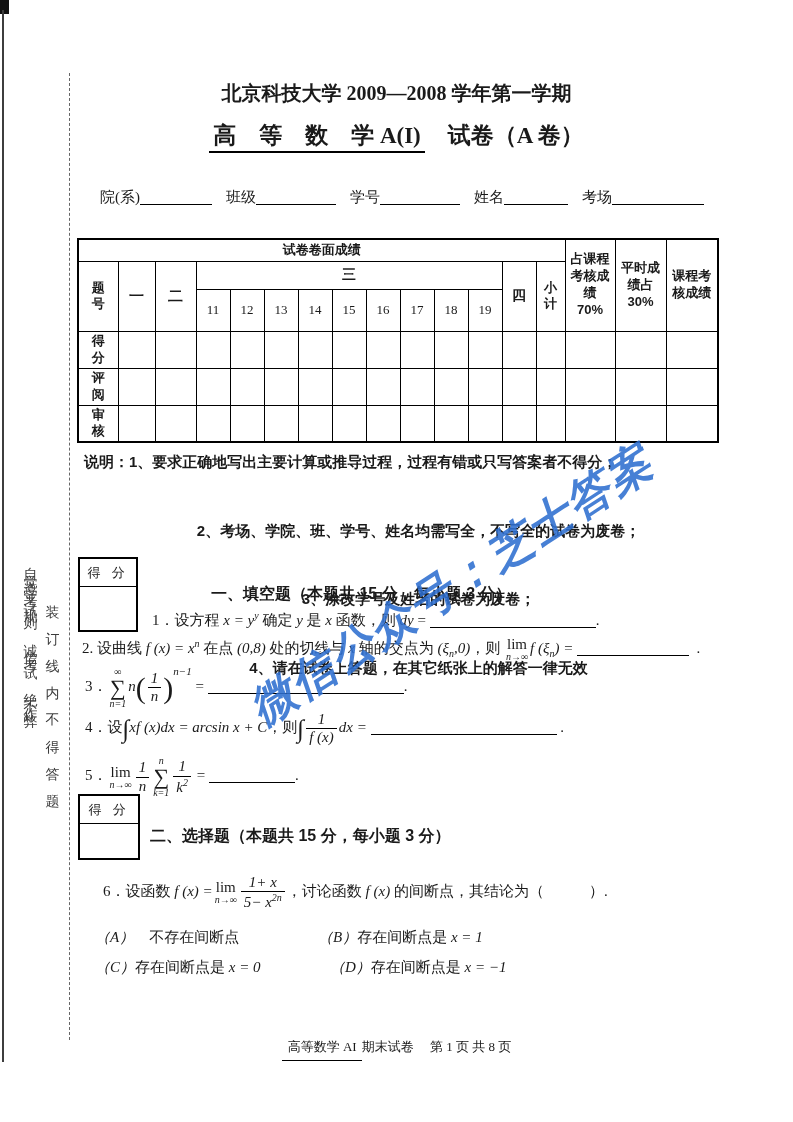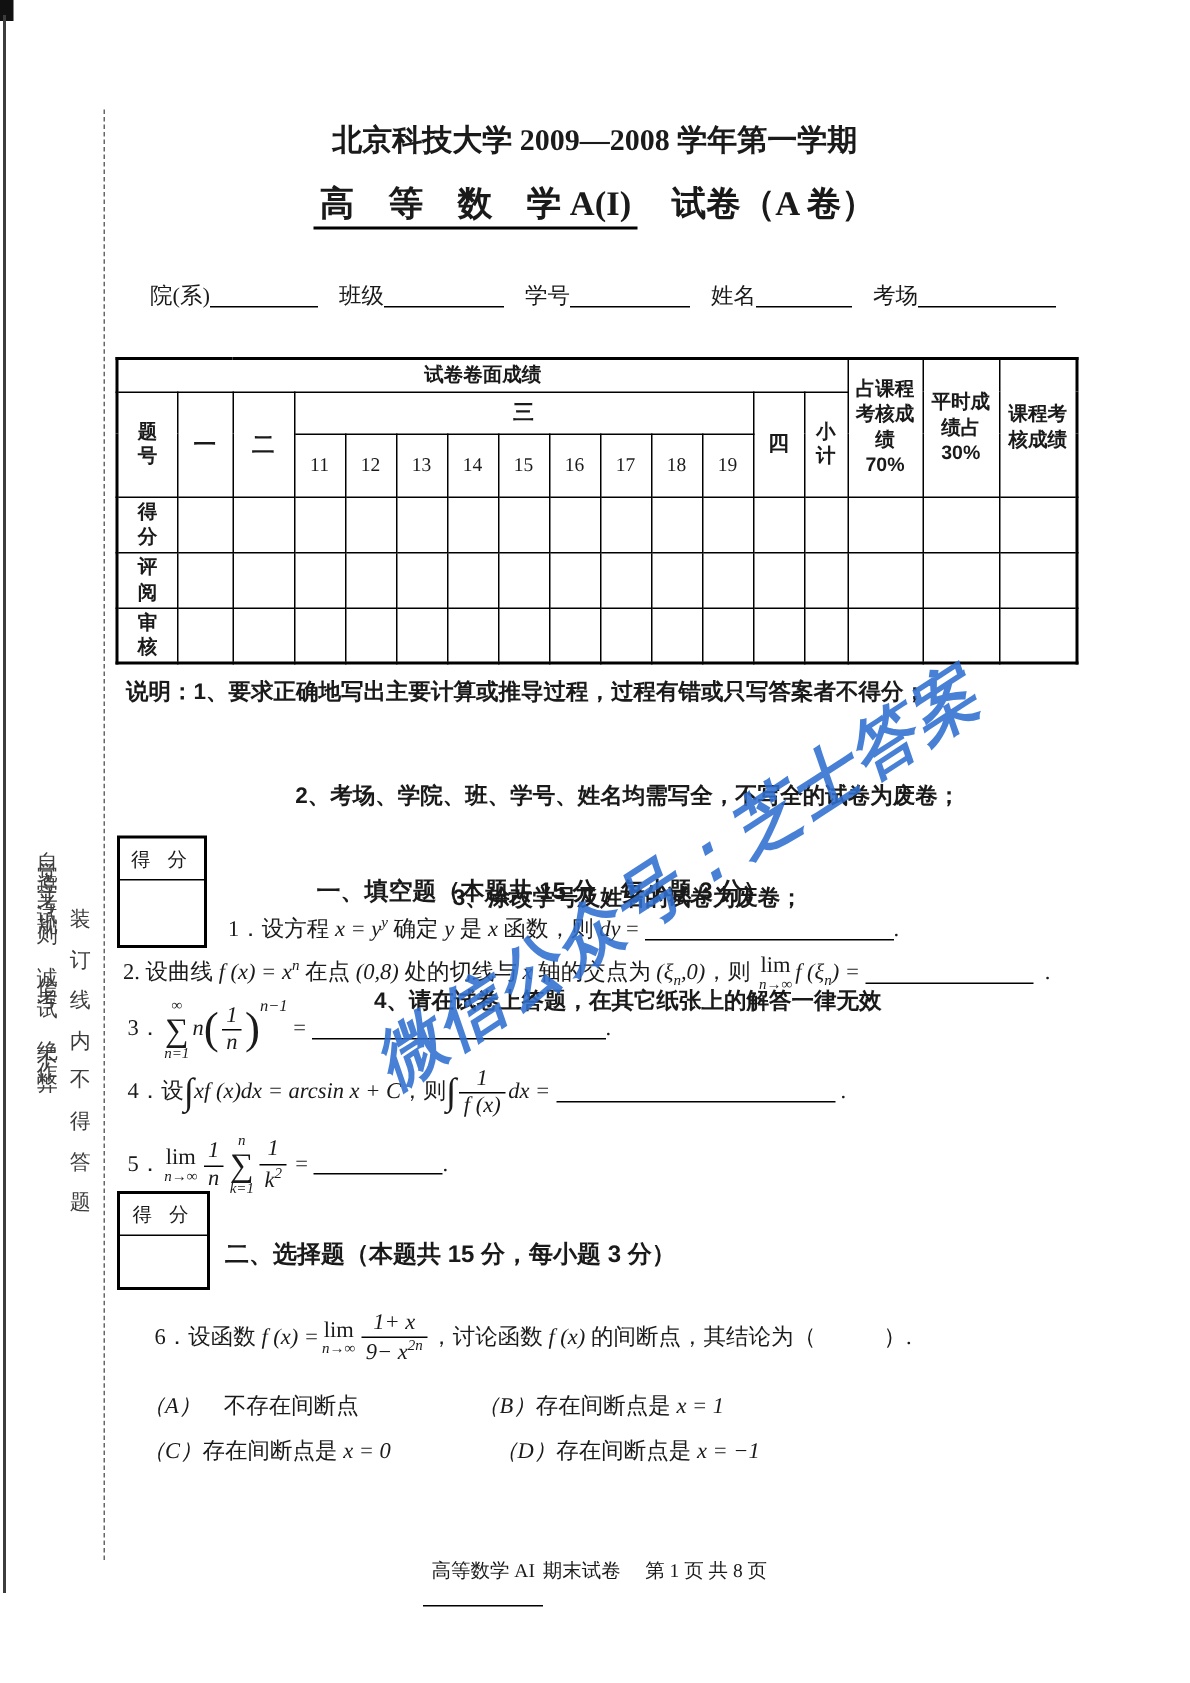--- a/index.html
+++ b/index.html
@@ -71,21 +71,21 @@
   .intg{font-size:25px;vertical-align:middle;font-style:normal;}
   .bigp{font-size:30px;font-weight:300;vertical-align:middle;}
   .expo{font-size:11px;font-style:italic;vertical-align:16px;}
   .blank{display:inline-block;border-bottom:1.6px solid #000;height:16px;vertical-align:-3px;}
 
   
   .opt{font-size:15px;}
 
   
   .footer{left:0;top:1038px;width:793px;text-align:center;font-size:13px;}
-  .footer .u{border-bottom:1.2px solid #000;padding:0 2px 16px 6px;font-family:Liberation Serif, serif;}
+  .footer .u{border-bottom:1.2px solid #000;padding:0 2px 6px 6px;font-family:Liberation Serif, serif;}
 
   
   .watermark{left:238px;top:688px;width:470px;transform:rotate(-33deg);transform-origin:0 0;
              font-size:45px;letter-spacing:2px;font-weight:bold;font-style:italic;
              font-family:"DejaVu Sans",sans-serif;opacity:.88;pointer-events:none;z-index:9;
              white-space:nowrap;}
 </style>
 </head>
 <body>
 
@@ -275,21 +275,21 @@
   <div class="abs scorebox sb2">
     <div class="hd">得 分</div>
   </div>
 
   <div class="abs sec-head" style="left:150px;top:826px;">二、选择题（本题共 15 分，每小题 3 分）</div>
 
   <div class="abs q" style="left:103px;top:874px;">
     <span>6．</span><span>设函数 </span><span class="m">f (x) =</span><span class="lim">
         <span class="t">lim</span>
         <span class="bm">n→∞</span>
-      </span><span class="frac"><span class="nu m">1+ x</span><span class="de m"><i>9− x</i><sup>2n</sup></span></span><span>，讨论函数 </span><span class="m">f (x)</span><span> 的间断点，其结论为（</span><span>　　　</span><span>）.</span>
+      </span><span class="frac"><span class="nu m">1+ x</span><span class="de m"><i>5− x</i><sup>2n</sup></span></span><span>，讨论函数 </span><span class="m">f (x)</span><span> 的间断点，其结论为（</span><span>　　　</span><span>）.</span>
   </div>
 
   <div class="abs opt" style="left:95px;top:928px;">
     <span class="m">（A）</span><span>　不存在间断点</span><span class="m"></span>
   </div>
   <div class="abs opt" style="left:318px;top:928px;">
     <span class="m">（B）</span><span>存在间断点是 </span><span class="m">x = 1</span>
   </div>
   <div class="abs opt" style="left:95px;top:958px;">
     <span class="m">（C）</span><span>存在间断点是 </span><span class="m">x = 0</span>

